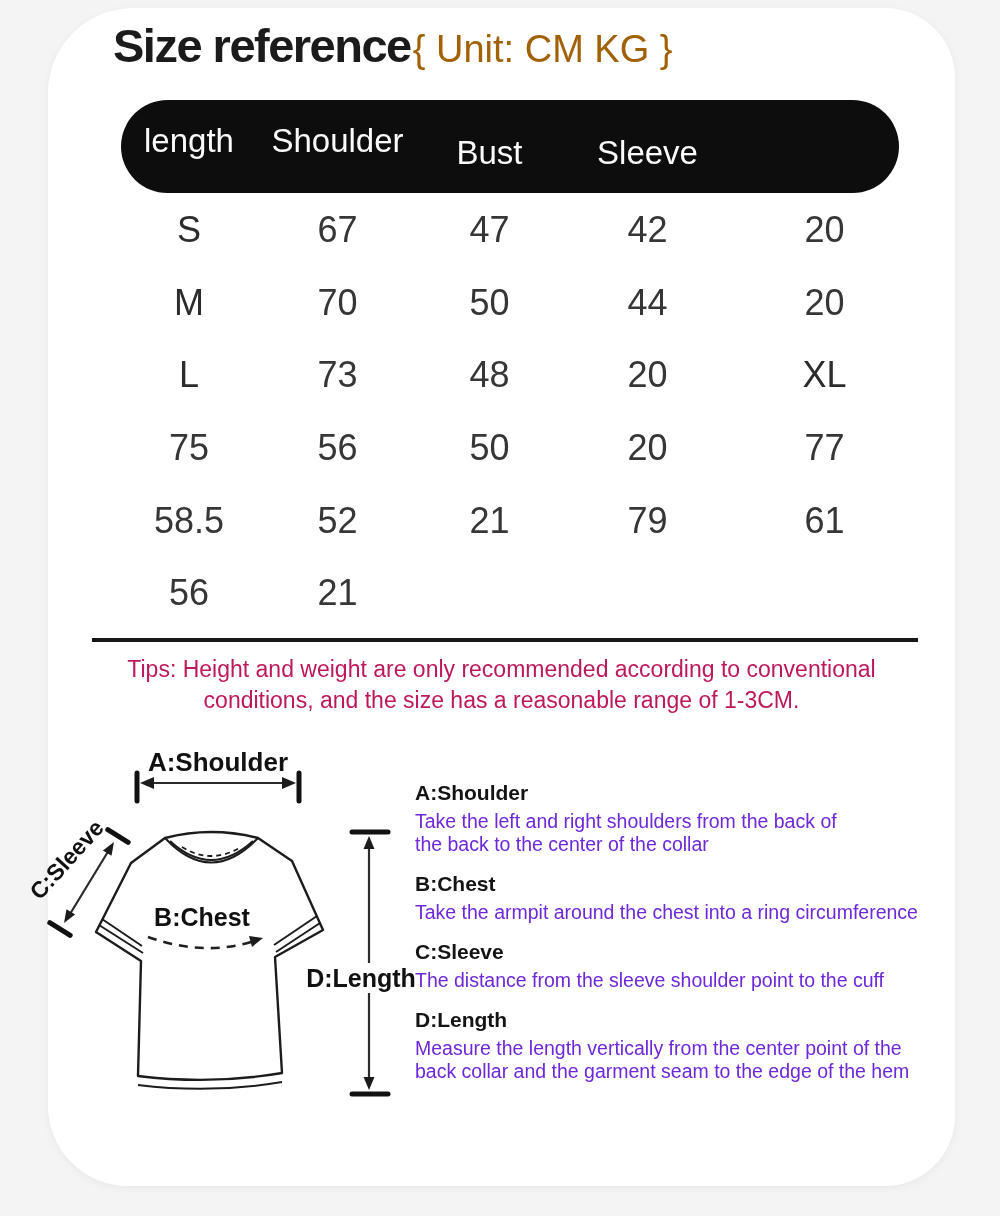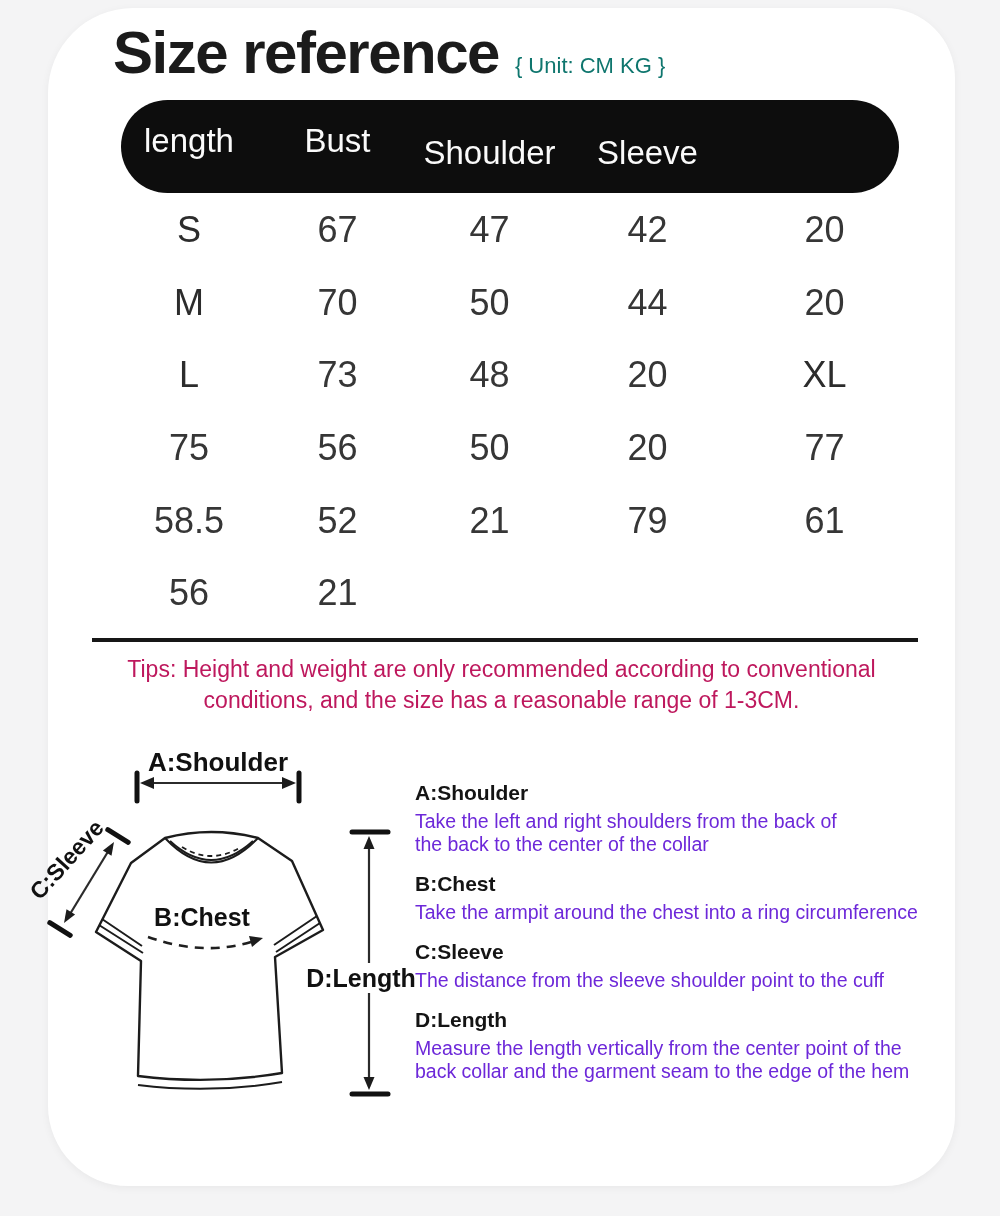--- a/index.html
+++ b/index.html
@@ -3,22 +3,22 @@
 <meta charset="utf-8">
 <style>
   * { margin:0; padding:0; box-sizing:border-box; }
   html,body { background:#f4f4f5; }
   .page { position:relative; width:1000px; height:1216px; background:#f4f4f5;
           font-family:"Liberation Sans", sans-serif; overflow:hidden; }
   .card { position:absolute; left:48px; top:8px; width:907px; height:1178px;
           background:#ffffff; border-radius:85px 70px 70px 80px;
           box-shadow:0 2px 8px rgba(0,0,0,0.05); }
   .title-row { position:absolute; left:65px; top:10px; white-space:nowrap; }
-  .title { font-size:60px; font-weight:bold; color:#1b1b1b; letter-spacing:-1.5px; }
-  .unit  { font-size:22px; font-weight:400; color:#0f766e; margin-left:16px; }
+  .title { font-size:47px; font-weight:bold; color:#1b1b1b; letter-spacing:-1.5px; }
+  .unit  { font-size:38px; font-weight:400; color:#a16207; margin-left:2px; }
 
   .pill { position:absolute; left:73px; top:92px; width:778px; height:93px;
           background:#0d0d0d; border-radius:47px; }
   .thead { position:absolute; left:68px; top:92px; width:804px; height:93px;
            display:grid; grid-template-columns:146px 151px 153px 163px 191px; }
   .th { display:flex; align-items:center; justify-content:center;
         color:#fafafa; font-size:33px; }
   .th:nth-child(-n+2){ transform:translateY(-6px); }
   .th:nth-child(n+3){ transform:translateY(6px); }
 
@@ -56,22 +56,22 @@
 <div class="page">
   <div class="card">
 
     <div class="title-row">
       <span class="title">Size reference</span><span class="unit">{ Unit: CM KG }</span>
     </div>
 
     <div class="pill"></div>
     <div class="thead">
         <div class="th">length</div>
+        <div class="th">Shoulder</div>
         <div class="th">Bust</div>
-        <div class="th">Shoulder</div>
         <div class="th">Sleeve</div>
       </div>
     <div class="tbody">
         <div class="td size">S</div>
         <div class="td">67</div>
         <div class="td">47</div>
         <div class="td">42</div>
         <div class="td">20</div>
         <div class="td size">M</div>
         <div class="td">70</div>

